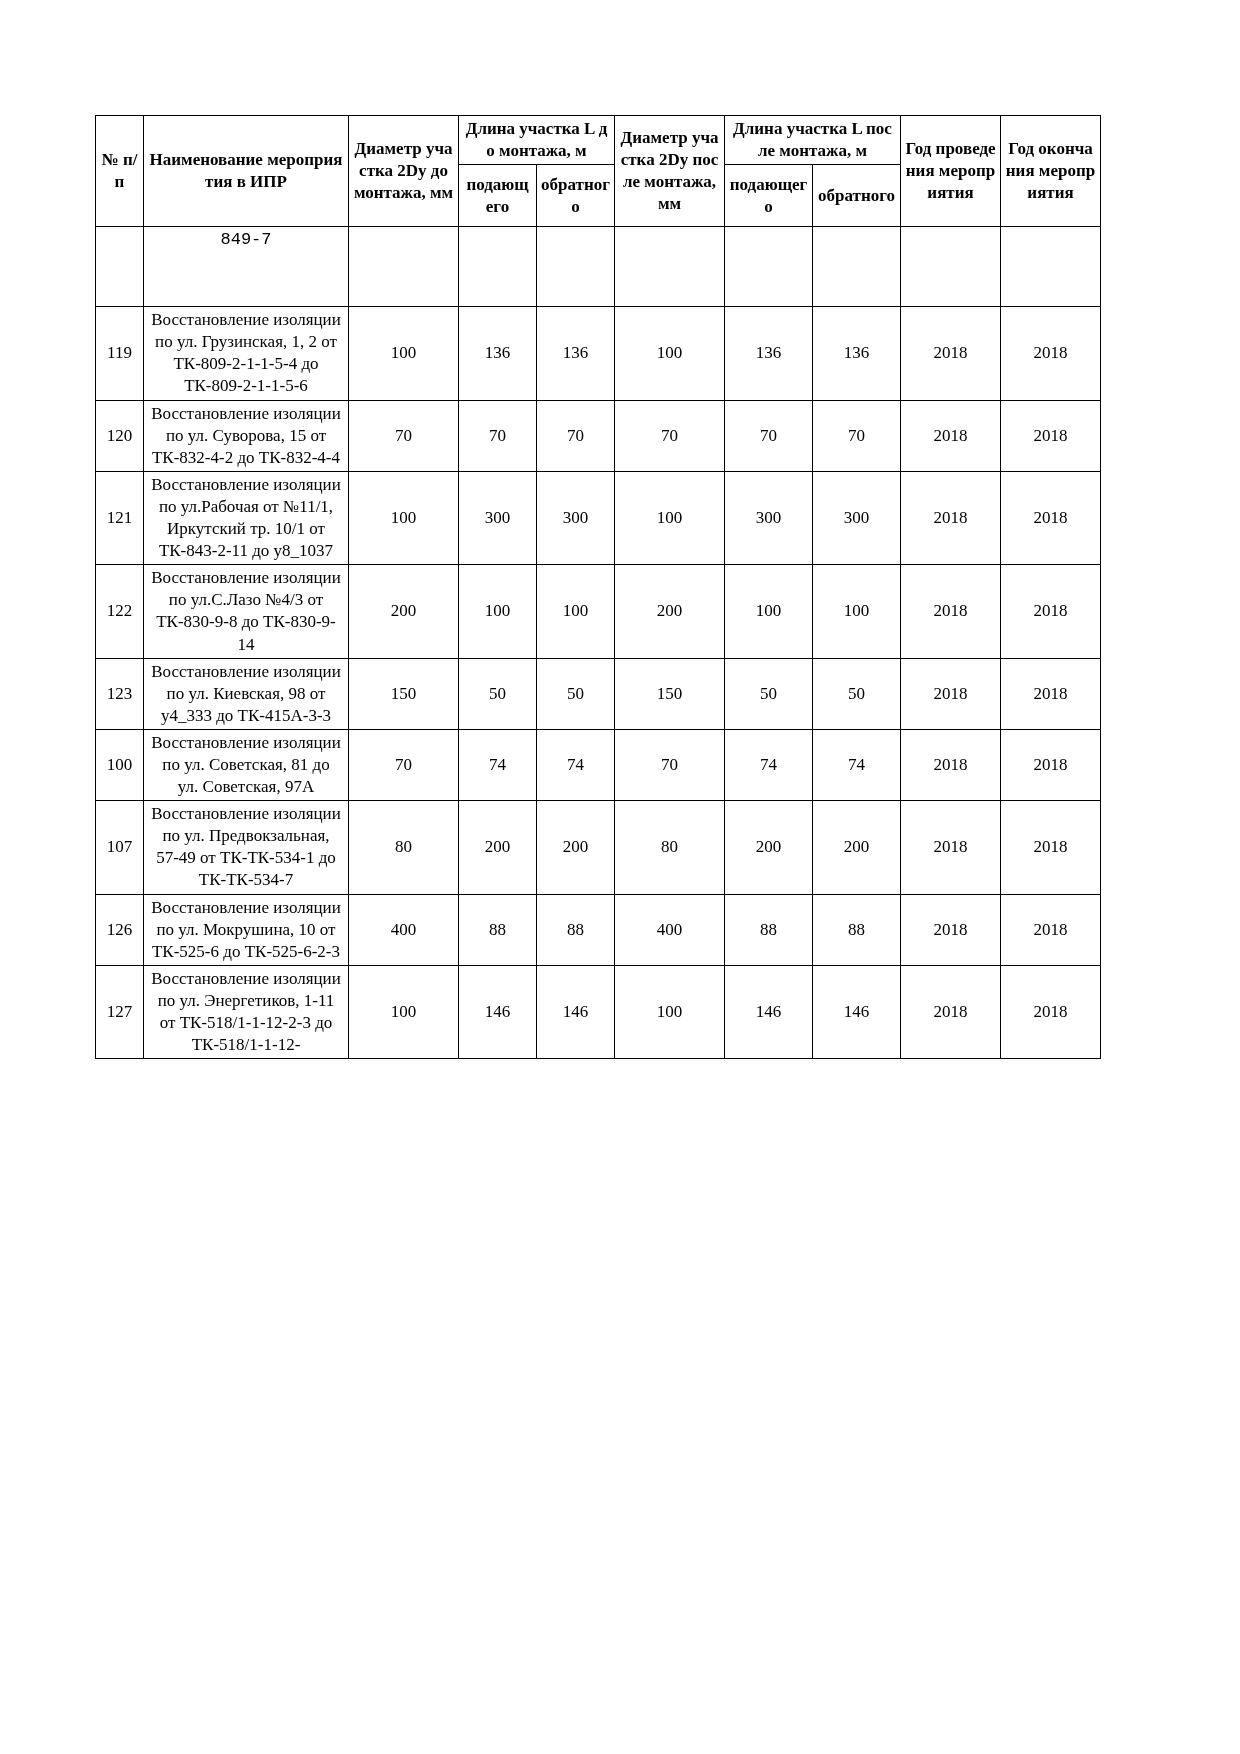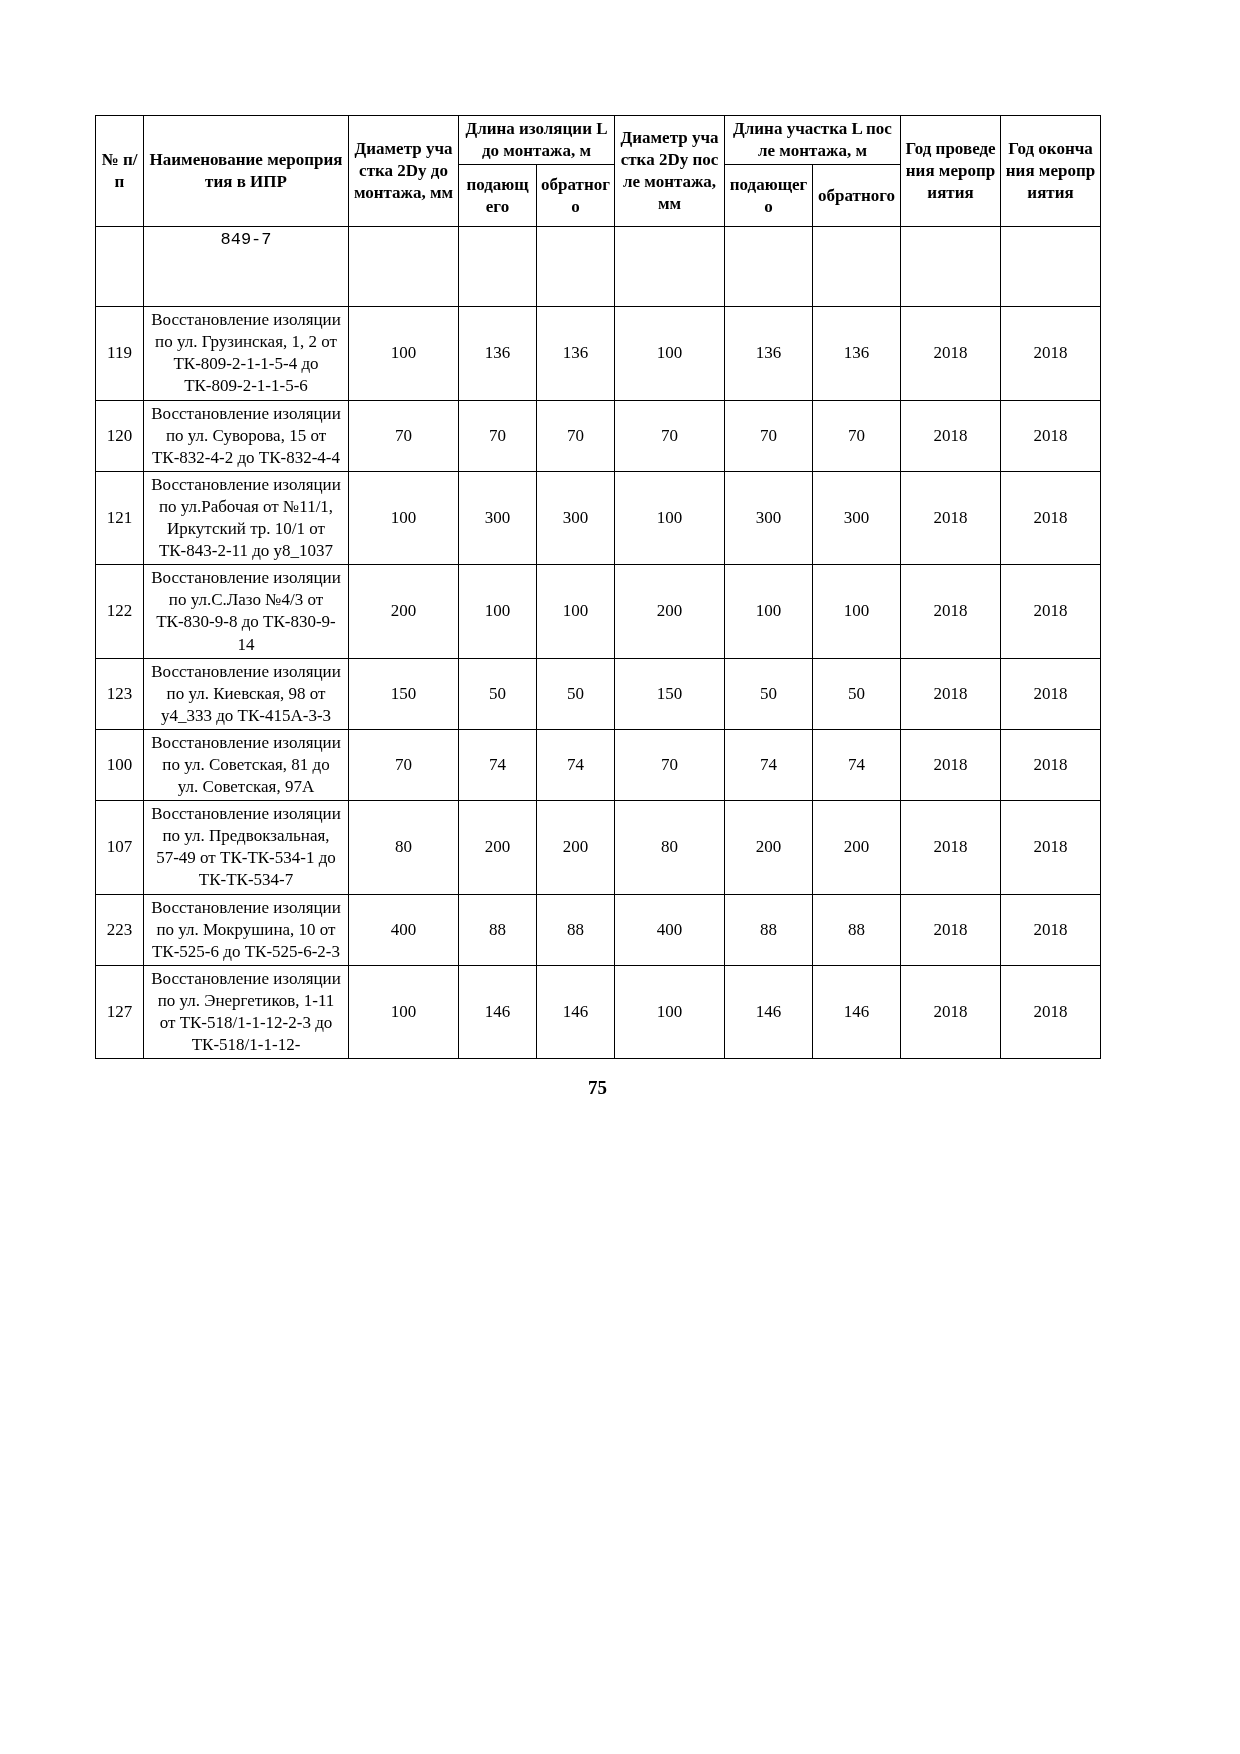--- a/index.html
+++ b/index.html
@@ -66,21 +66,21 @@
       <col style="width:88px">
       <col style="width:88px">
       <col style="width:100px">
       <col style="width:100px">
     </colgroup>
     <thead>
       <tr class="group-row">
         <th rowspan="2">№ п/п</th>
         <th rowspan="2">Наименование мероприятия в ИПР</th>
         <th rowspan="2">Диаметр участка 2Dy до монтажа, мм</th>
-        <th colspan="2">Длина изоляции L до монтажа, м</th>
+        <th colspan="2">Длина участка L до монтажа, м</th>
         <th rowspan="2">Диаметр участка 2Dy после монтажа, мм</th>
         <th colspan="2">Длина участка L после монтажа, м</th>
         <th rowspan="2">Год проведения мероприятия</th>
         <th rowspan="2">Год окончания мероприятия</th>
       </tr>
       <tr class="sub-row">
         <th>подающего</th>
         <th>обратного</th>
         <th>подающего</th>
         <th>обратного</th>
@@ -177,21 +177,21 @@
           <td class="col-dia-before">80</td>
           <td class="col-len-before-supply">200</td>
           <td class="col-len-before-return">200</td>
           <td class="col-dia-after">80</td>
           <td class="col-len-after-supply">200</td>
           <td class="col-len-after-return">200</td>
           <td class="col-year-start">2018</td>
           <td class="col-year-end">2018</td>
         </tr>
         <tr>
-          <td class="col-num">223</td>
+          <td class="col-num">126</td>
           <td class="col-name">Восстановление изоляции по ул. Мокрушина, 10 от ТК-525-6 до ТК-525-6-2-3</td>
           <td class="col-dia-before">400</td>
           <td class="col-len-before-supply">88</td>
           <td class="col-len-before-return">88</td>
           <td class="col-dia-after">400</td>
           <td class="col-len-after-supply">88</td>
           <td class="col-len-after-return">88</td>
           <td class="col-year-start">2018</td>
           <td class="col-year-end">2018</td>
         </tr>
@@ -203,15 +203,14 @@
           <td class="col-len-before-return">146</td>
           <td class="col-dia-after">100</td>
           <td class="col-len-after-supply">146</td>
           <td class="col-len-after-return">146</td>
           <td class="col-year-start">2018</td>
           <td class="col-year-end">2018</td>
         </tr>
       </tbody>
   </table>
 
-  <div class="page-number">75</div>
 
 </div>
 
 </body></html>

